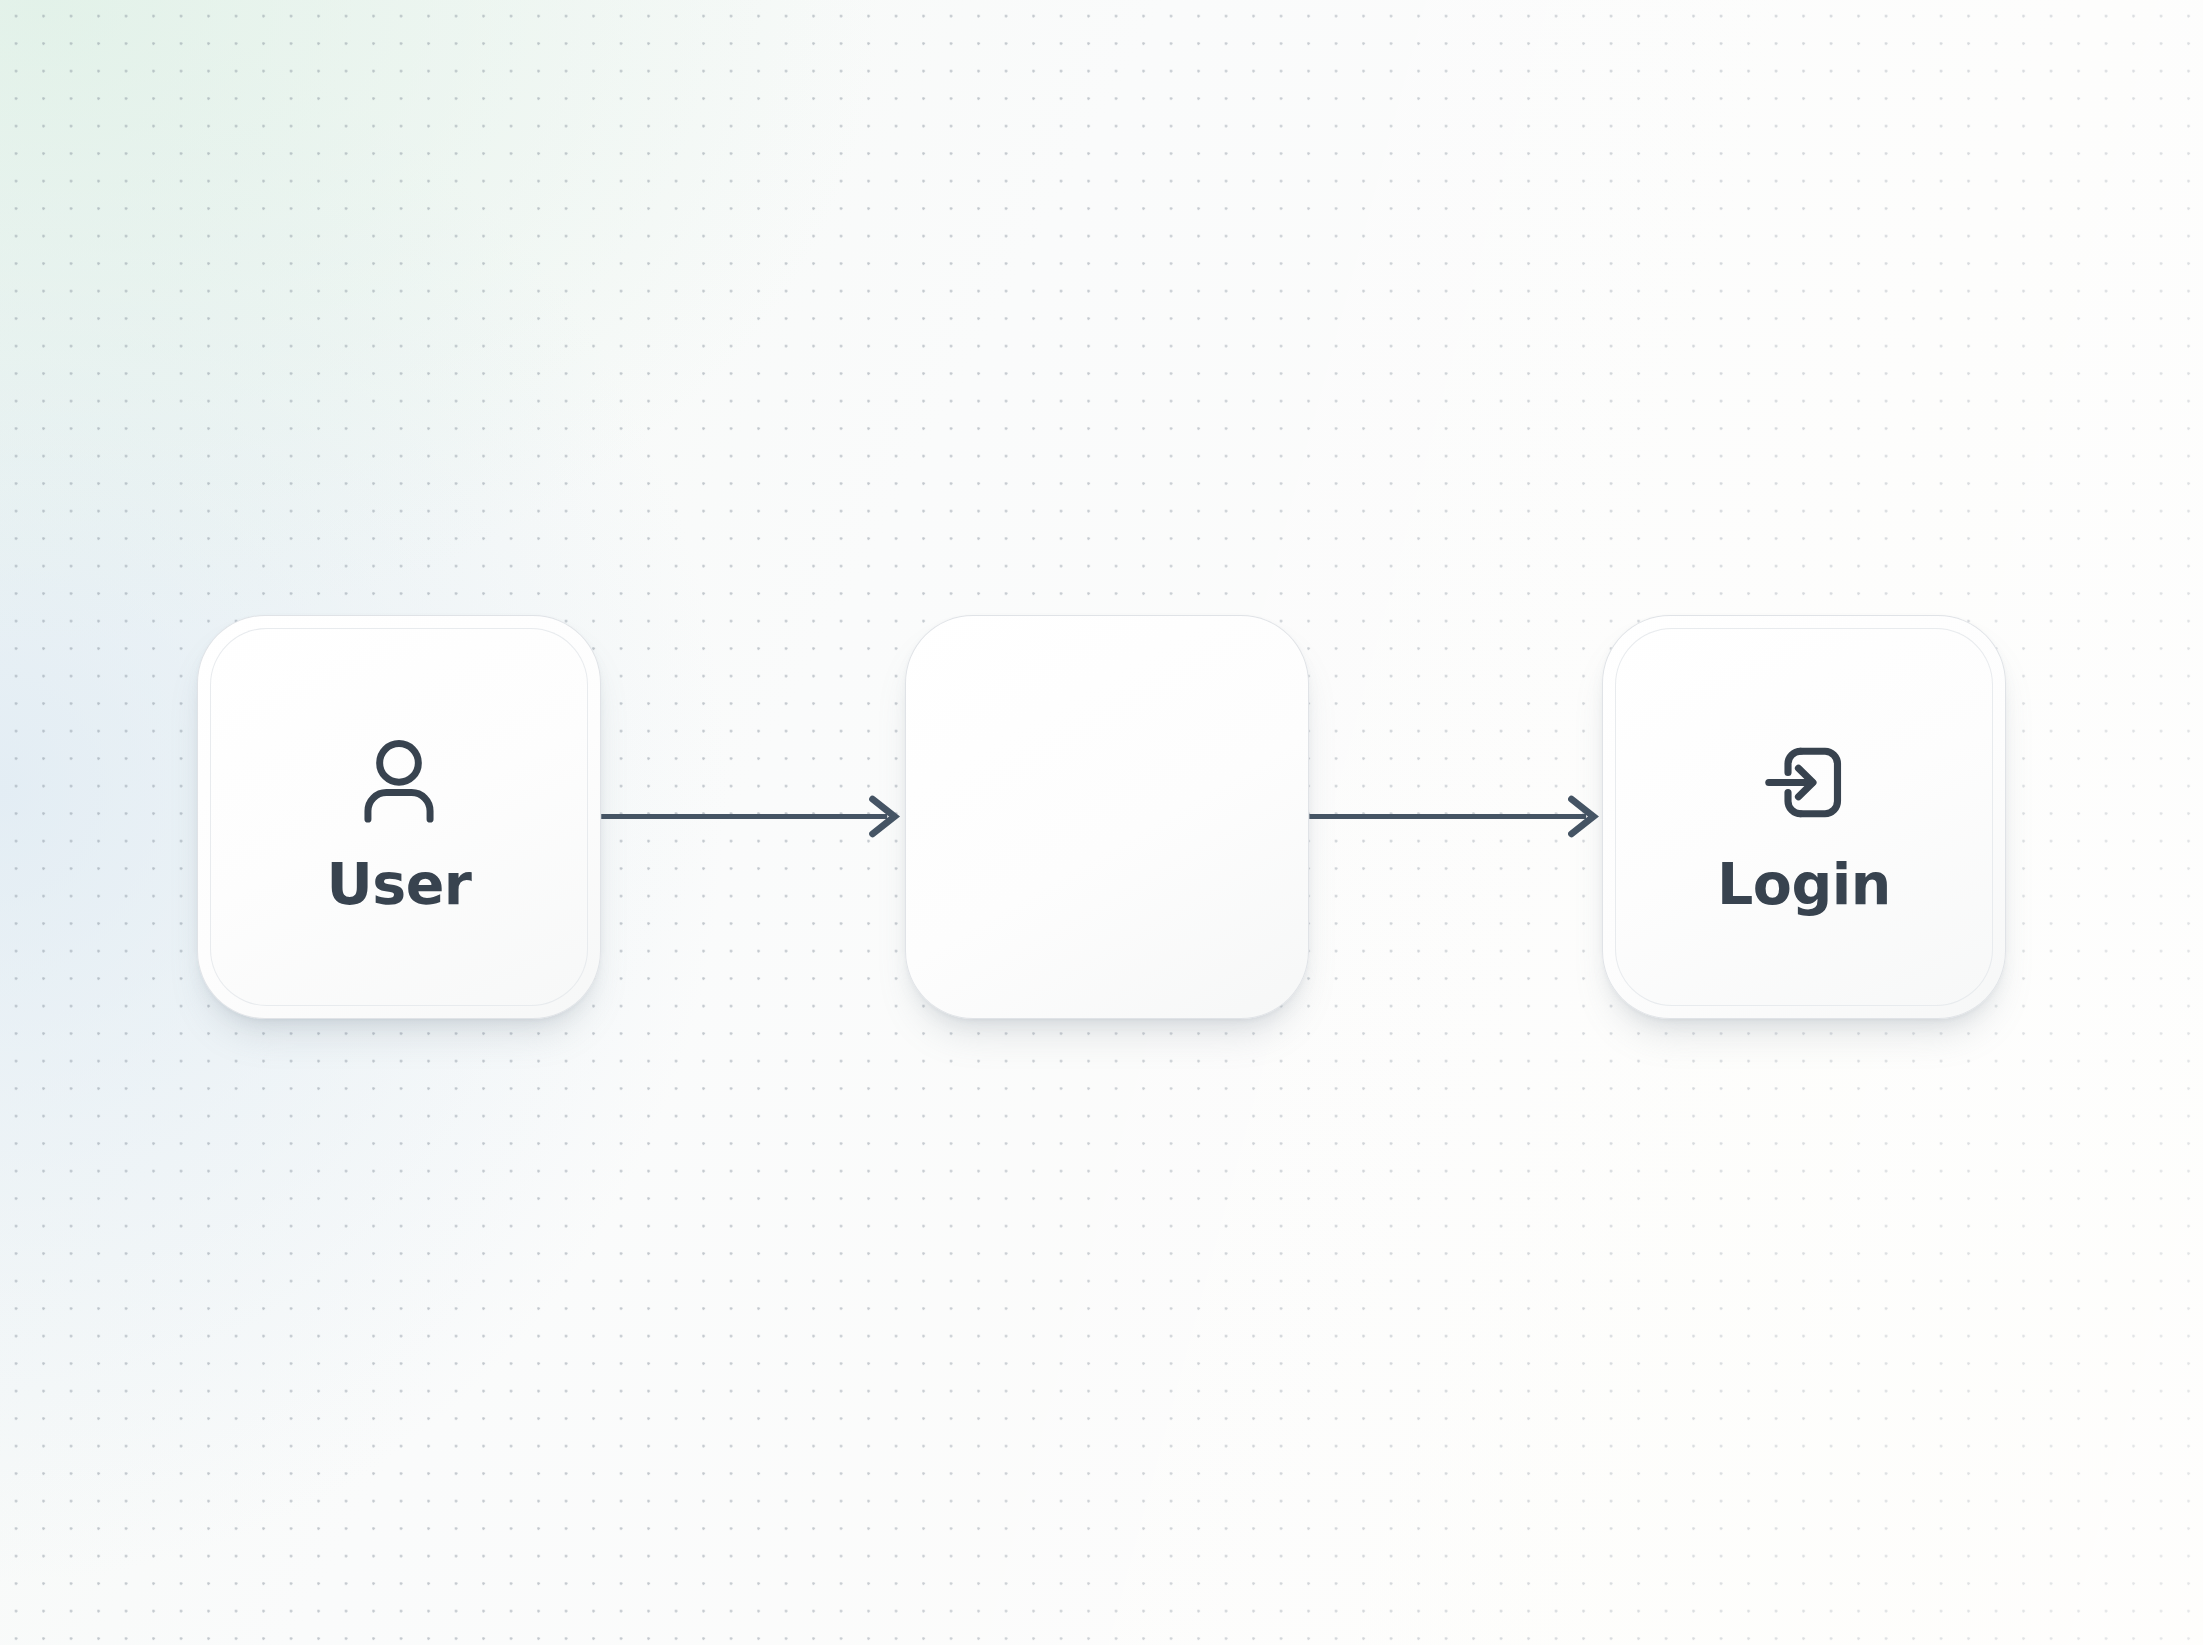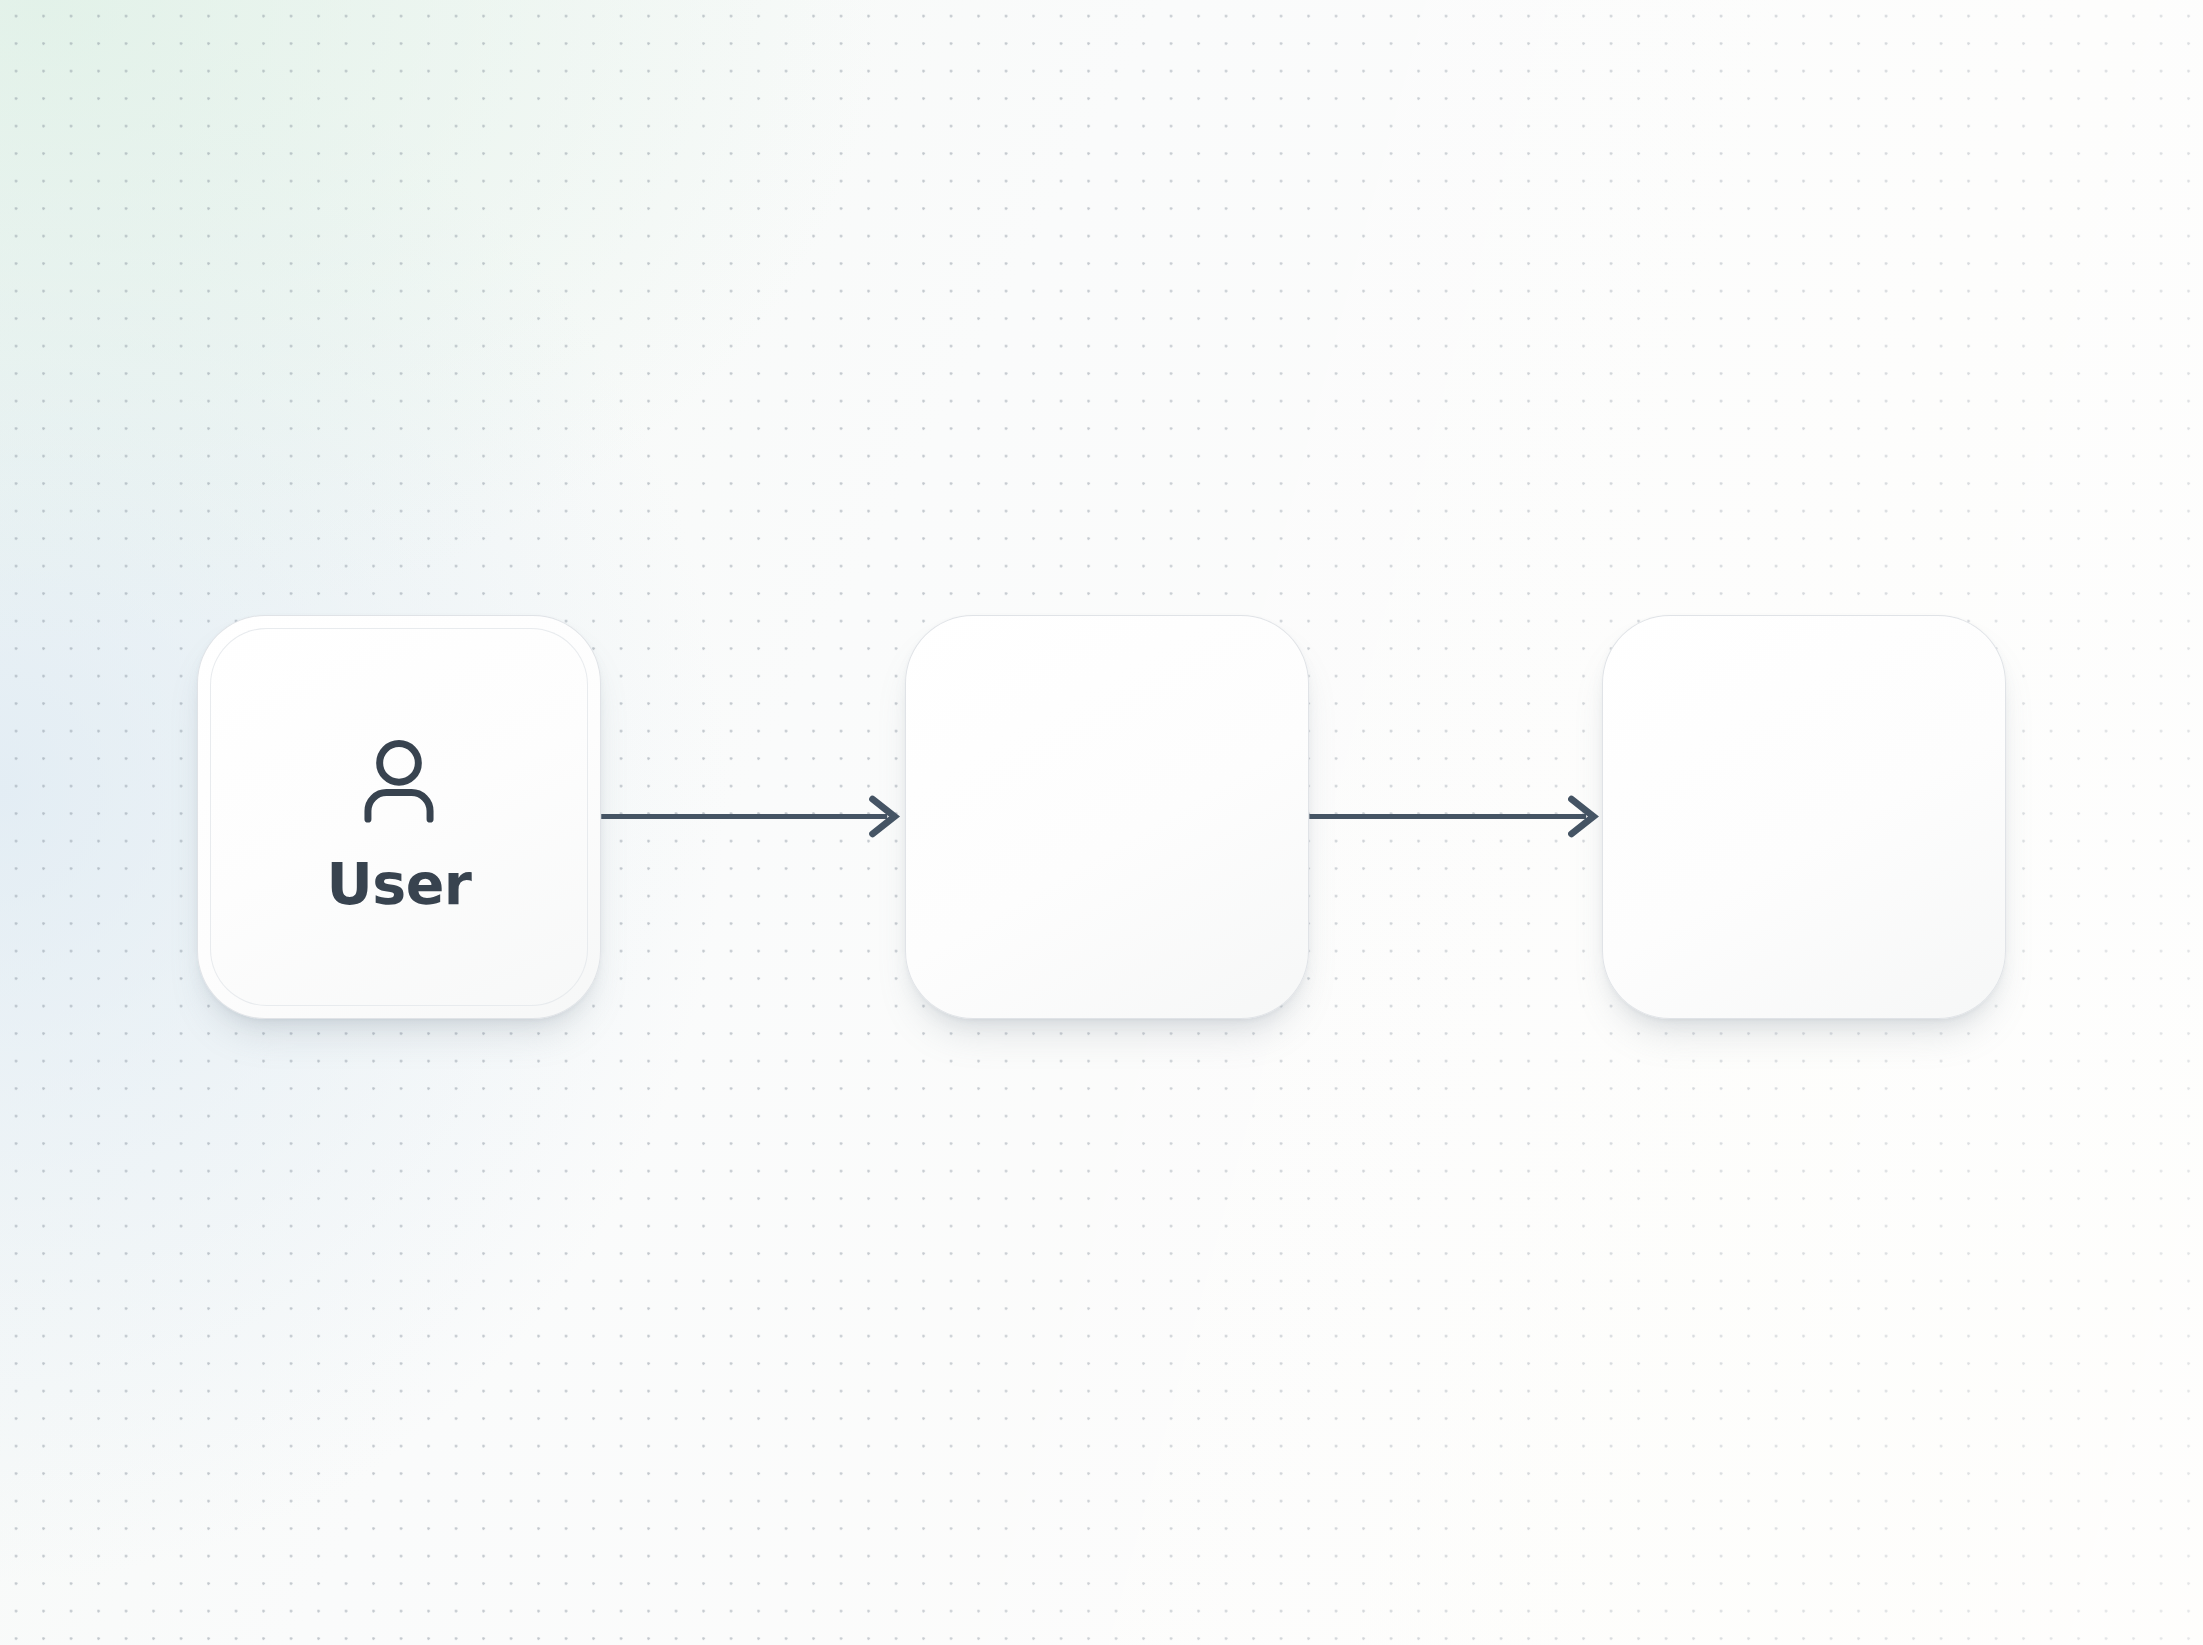--- a/index.html
+++ b/index.html
@@ -176,17 +176,31 @@
 
     <div class="connector" id="connector-sso-login">
       <svg width="294" height="55" viewBox="0 0 320 60" fill="none">
         <line x1="0" y1="30" x2="302" y2="30" stroke="#455464" stroke-width="5.2" stroke-linecap="butt"></line>
         <polyline points="286,11 310,30 286,49" stroke="#455464" stroke-width="7.4" stroke-linecap="round" stroke-linejoin="miter" fill="none"></polyline>
       </svg>
     </div>
 
     <div class="node" id="node-login">
       <div class="node-ring"></div>
+      <div class="node-face">
+        <div class="node-icon">
+          <svg width="107" height="107" viewBox="0 0 48 48" fill="none" stroke="#38434f" stroke-width="3.2" stroke-linecap="round" stroke-linejoin="round">
+
+            <path d="M22.2 10.0 h11.0 a5.6 5.6 0 0 1 5.6 5.6 v16.8 a5.6 5.6 0 0 1 -5.6 5.6 h-11.0"></path>
+            <path d="M22.2 10.0 a5.6 5.6 0 0 0 -5.6 5.6 v3.9"></path>
+            <path d="M22.2 38.0 a5.6 5.6 0 0 1 -5.6 -5.6 v-3.9"></path>
+
+            <line x1="8.0" y1="24.0" x2="27.4" y2="24.0"></line>
+            <polyline points="21.3,17.6 27.8,24.0 21.3,30.4"></polyline>
+          </svg>
+        </div>
+        <div class="node-label">Login</div>
+      </div>
     </div>
 
   </div>
 </div>
 
 
 </body></html>

